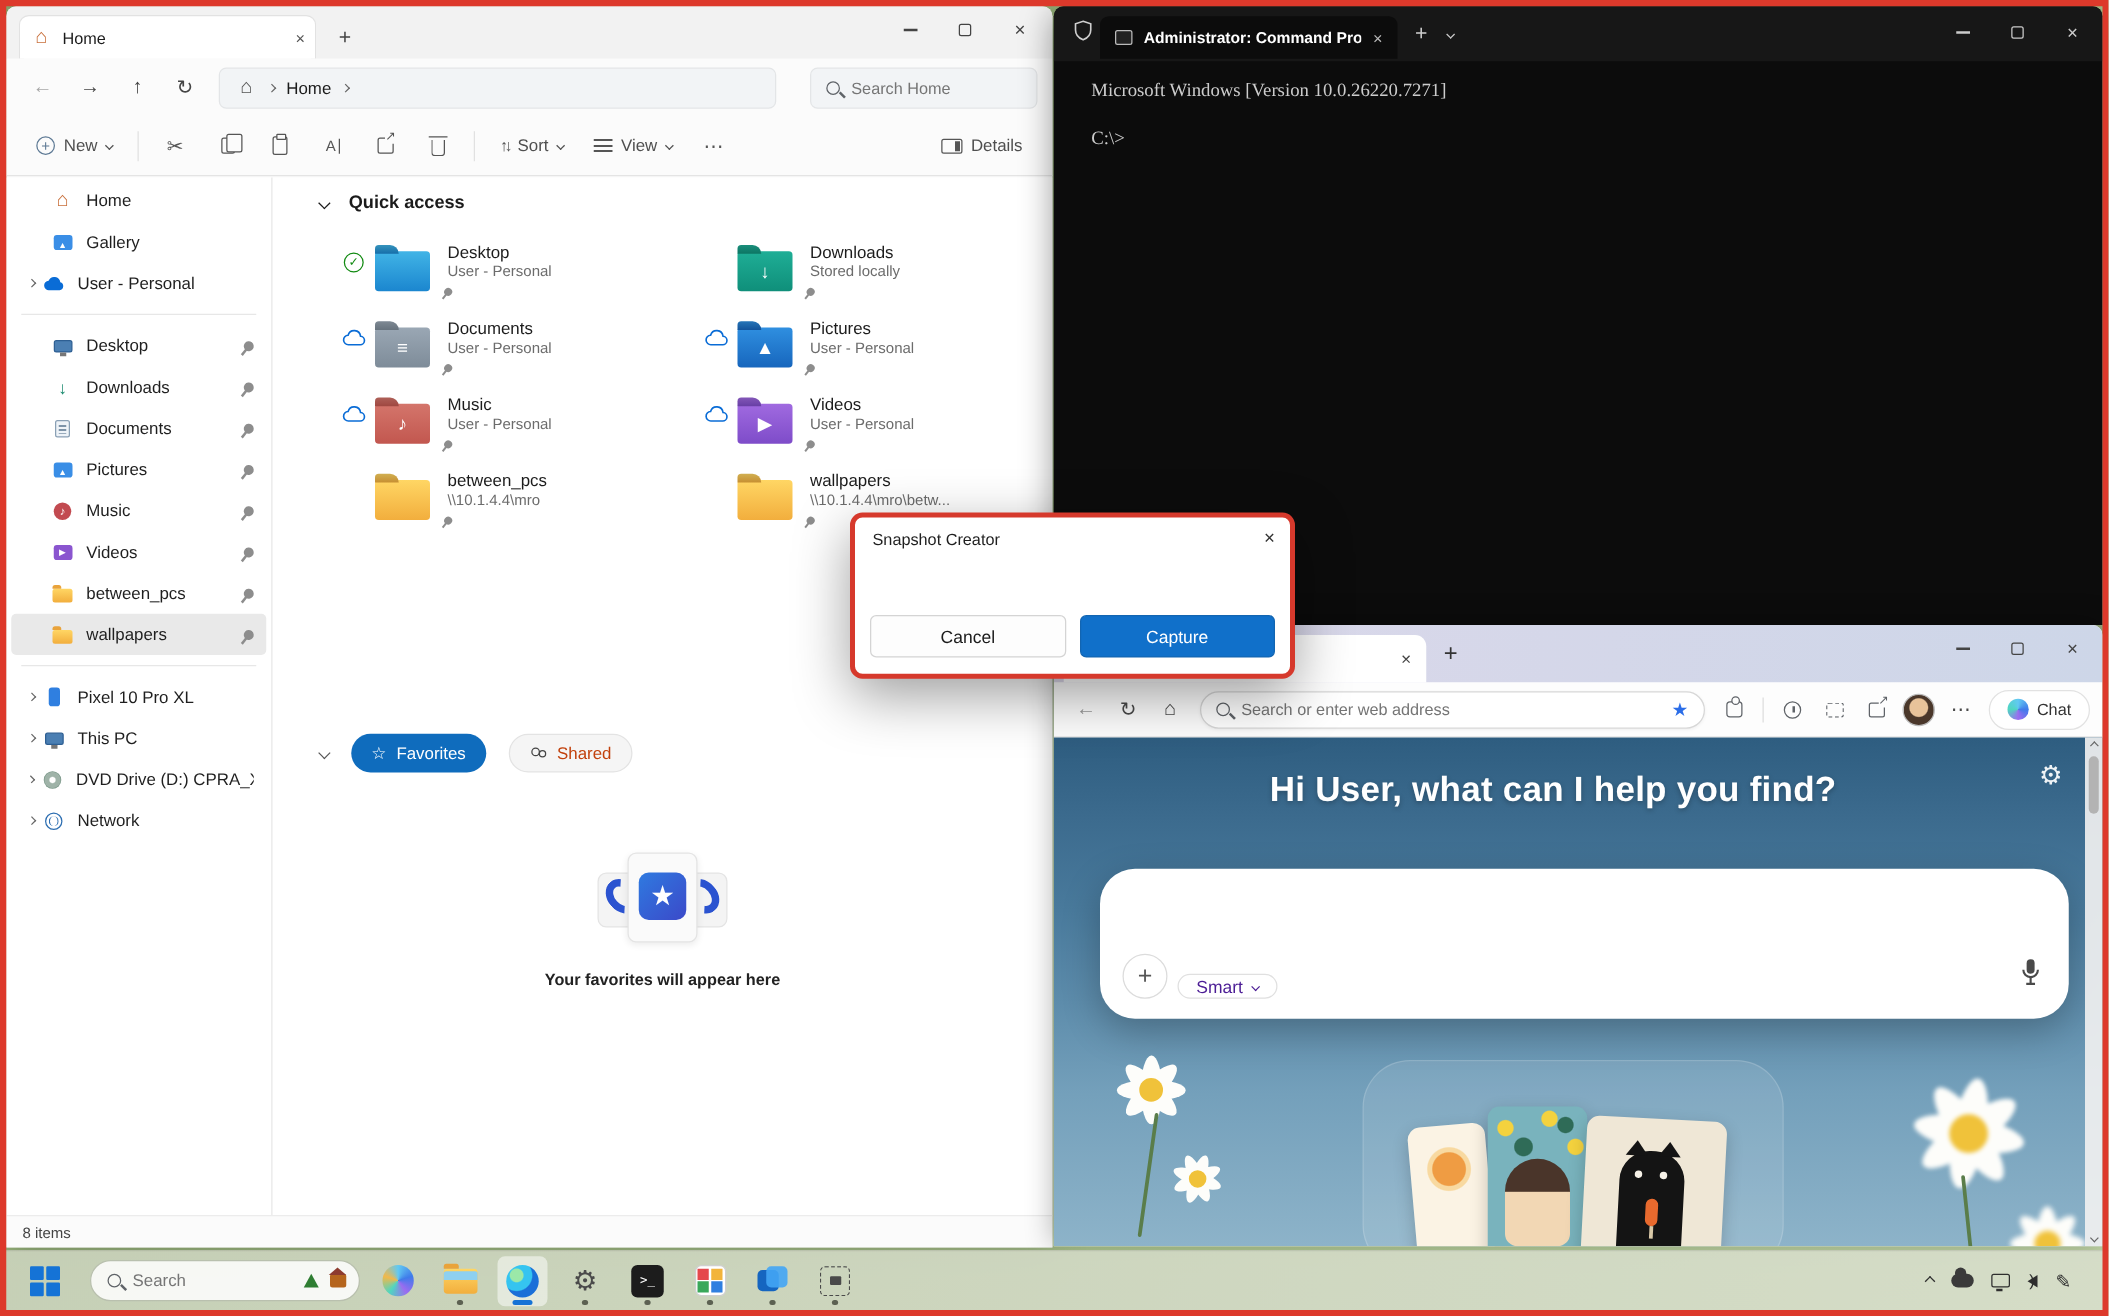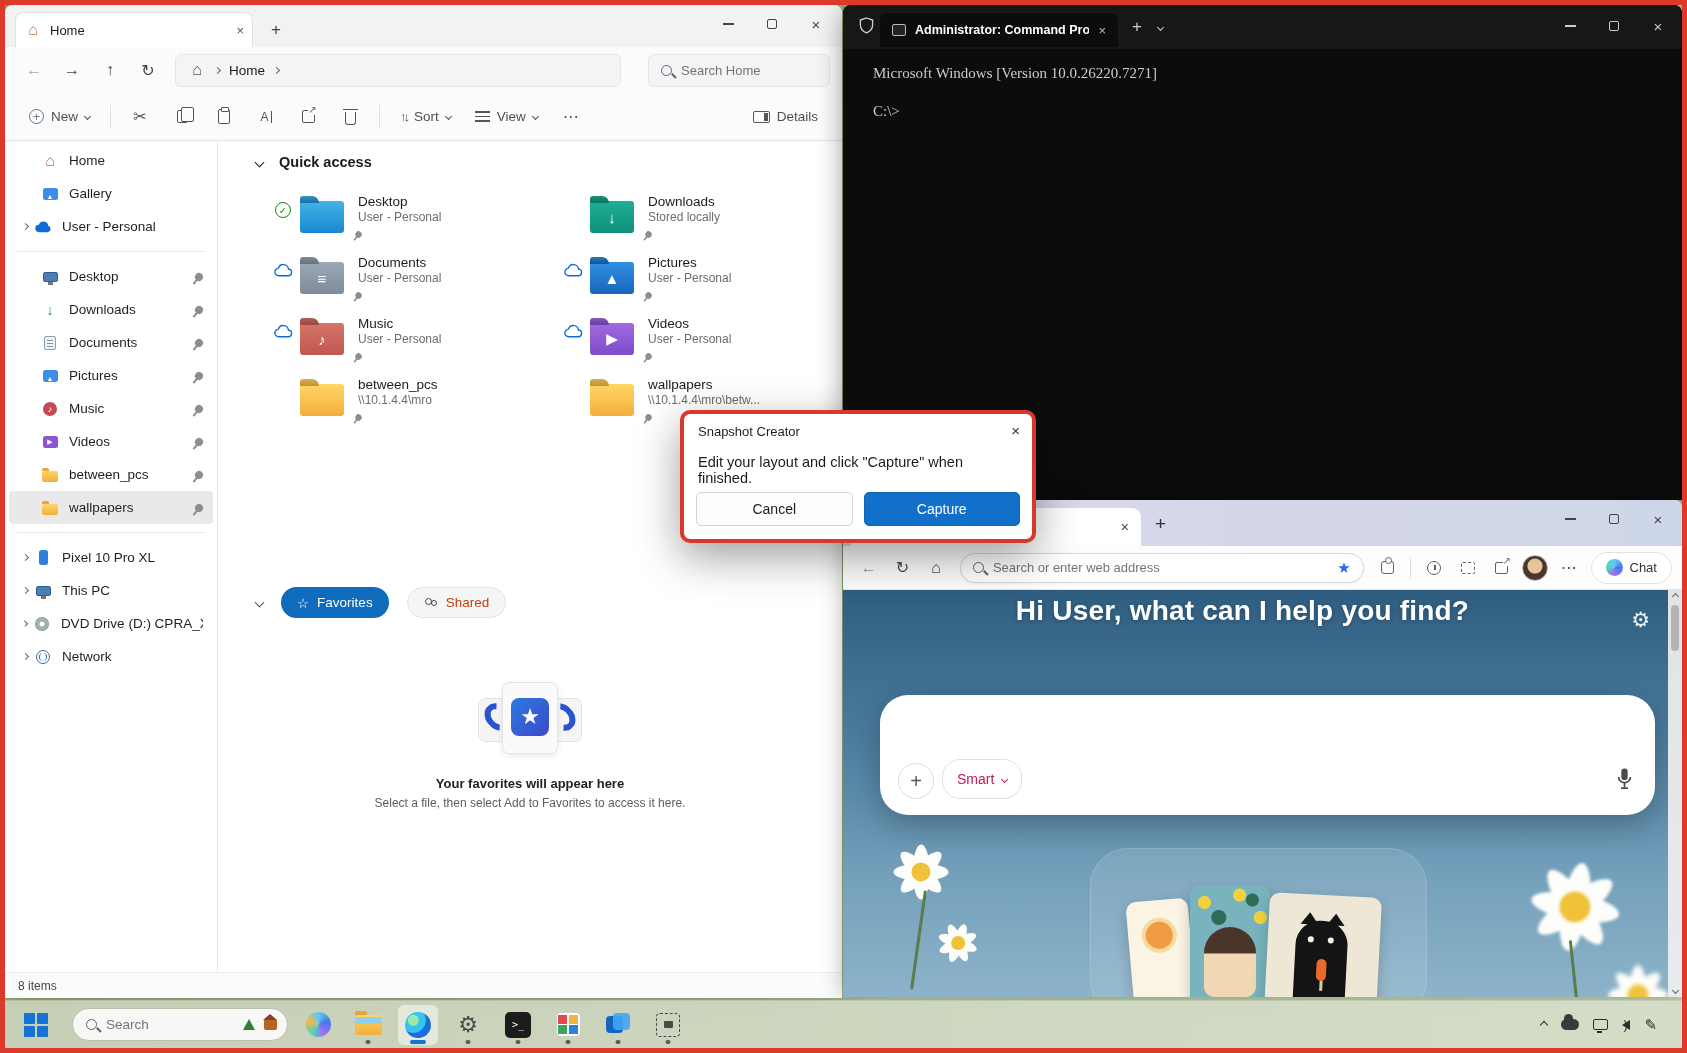--- a/index.html
+++ b/index.html
@@ -149,26 +149,26 @@
   .ic-hist{width:14px;height:14px;border:1.5px solid #5f6368;border-radius:50%;position:relative}
   .ic-hist::after{content:"";position:absolute;left:6px;top:3px;width:1.5px;height:5px;background:#5f6368}
   .ic-snip{width:14px;height:12px;border:1.5px dashed #5f6368;border-radius:2px}
   .ic-shareb{width:13px;height:12px;border:1.5px solid #5f6368;border-radius:2px;position:relative}
   .ic-shareb::after{content:"↗";position:absolute;right:-4px;top:-8px;font-size:10px;color:#5f6368;background:#fdfdfd}
   .avatar{width:26px;height:26px;border-radius:50%;background:radial-gradient(circle at 50% 42%,#e8c39a 0 7px,#4a372a 8px);border:1px solid #bbb}
   .chatpill{display:flex;align-items:center;gap:7px;height:32px;padding:0 14px;border-radius:16px;background:#fff;border:1px solid #e2e2e2;font-size:13px;color:#333;margin-left:4px}
   .cop{width:17px;height:17px;border-radius:50%;background:conic-gradient(#62c9f2,#3f7bea,#9b6cf0,#4fd6c0,#62c9f2)}
   .ntp{position:absolute;top:90px;left:0;right:0;bottom:0;overflow:hidden;
     background:linear-gradient(180deg,#2e5d80 0%,#3c6b8e 16%,#497a9c 34%,#5d8cab 52%,#74a0bb 70%,#8db3c9 100%)}
-  .ntp-head{position:absolute;top:5px;left:0;right:40px;text-align:center;color:#fff;font-size:28px;font-weight:bold;letter-spacing:.2px;text-shadow:0 1px 4px rgba(0,0,0,.25)}
+  .ntp-head{position:absolute;top:26px;left:0;right:40px;text-align:center;color:#fff;font-size:28px;font-weight:bold;letter-spacing:.2px;text-shadow:0 1px 4px rgba(0,0,0,.25)}
   .ntp-gear{position:absolute;right:32px;top:18px;color:rgba(255,255,255,.92);font-size:21px}
   .ntp-search{position:absolute;left:37px;top:105px;width:775px;height:120px;background:#fff;border-radius:28px;box-shadow:0 10px 30px rgba(0,0,0,.25)}
   .ntp-search input{position:absolute;left:24px;top:22px;width:600px;font-size:19px;color:#555}
   .ntp-plus{position:absolute;left:18px;bottom:16px;width:36px;height:36px;border:1px solid #dcdcdc;border-radius:50%;display:flex;align-items:center;justify-content:center;font-size:20px;color:#555}
-  .ntp-smart{position:absolute;left:62px;bottom:16px;height:40px;border:1px solid #e0e0e0;border-radius:18px;display:flex;align-items:center;gap:8px;padding:0 14px;font-size:14px;color:#be185d}
+  .ntp-smart{position:absolute;left:62px;bottom:16px;height:20px;border:1px solid #e0e0e0;border-radius:18px;display:flex;align-items:center;gap:8px;padding:0 14px;font-size:14px;color:#4c1d95}
   .ntp-mic{position:absolute;right:22px;bottom:20px}
   .glass{position:absolute;left:247px;top:258px;width:337px;height:170px;border-radius:38px;background:rgba(255,255,255,.10);border:1px solid rgba(255,255,255,.16)}
   .tile{position:absolute;border-radius:10px;box-shadow:0 5px 14px rgba(0,0,0,.2)}
   .tile-sun{left:287px;top:310px;width:62px;height:110px;transform:rotate(-5deg);
     background:radial-gradient(circle at 50% 32%,#ef9c43 0 13px,#f8d9a0 14px 17px,#fbf3e4 18px)}
   .tile-woman{left:347px;top:295px;width:80px;height:125px;position:absolute;
     background:#79b3bd;background-image:radial-gradient(circle at 18% 14%,#f4d23e 0 6px,transparent 7px),radial-gradient(circle at 62% 8%,#f4d23e 0 6px,transparent 7px),radial-gradient(circle at 88% 26%,#f4d23e 0 6px,transparent 7px),radial-gradient(circle at 36% 26%,#2f6b57 0 7px,transparent 8px),radial-gradient(circle at 78% 12%,#2f6b57 0 6px,transparent 7px)}
   .tile-woman::after{content:"";position:absolute;left:14px;top:42px;width:52px;height:70px;border-radius:26px 26px 10px 10px;
     background:linear-gradient(180deg,#4a352a 0 26px,#f2d7b4 27px)}
   .tile-cat{left:424px;top:305px;width:112px;height:120px;transform:rotate(3deg);background:#efe7d6}
@@ -509,21 +509,20 @@
         <div class="fav-empty">
           <div class="fe-ic">
             <span class="fe-card fe-b1"></span>
               <span class="fe-card fe-b2"></span>
               <span class="fe-card fe-front"></span>
             <span class="fe-arc fe-a1"></span>
               <span class="fe-arc fe-a2"></span>
             <span class="fe-star">★</span>
           </div>
           <div class="fe-title">Your favorites will appear here</div>
-          <div class="fe-sub">Select a file, then select Add to Favorites to access it here.</div>
         </div>
       </div>
     </div>
     <div class="ex-status">
       <span>8 items</span>
     </div>
   </div>
 
   <div class="win-term">
     <div class="t-bar">
@@ -669,21 +668,20 @@
     <div class="b-scroll">
       <span class="car u sm"></span>
       <span class="b-thumb"></span>
       <span class="car sm b-sdn"></span>
     </div>
   </div>
 
   <div class="dialog">
     <div class="d-title">Snapshot Creator</div>
     <div class="d-close">×</div>
-    <div class="d-msg">Edit your layout and click "Capture" when finished.</div>
     <div class="d-btns">
       <div class="d-btn d-cancel">Cancel</div>
       <div class="d-btn d-capture">Capture</div>
     </div>
   </div>
 
   <div class="taskbar">
     <div class="tbic">
       <span class="startic">
           <span></span>

